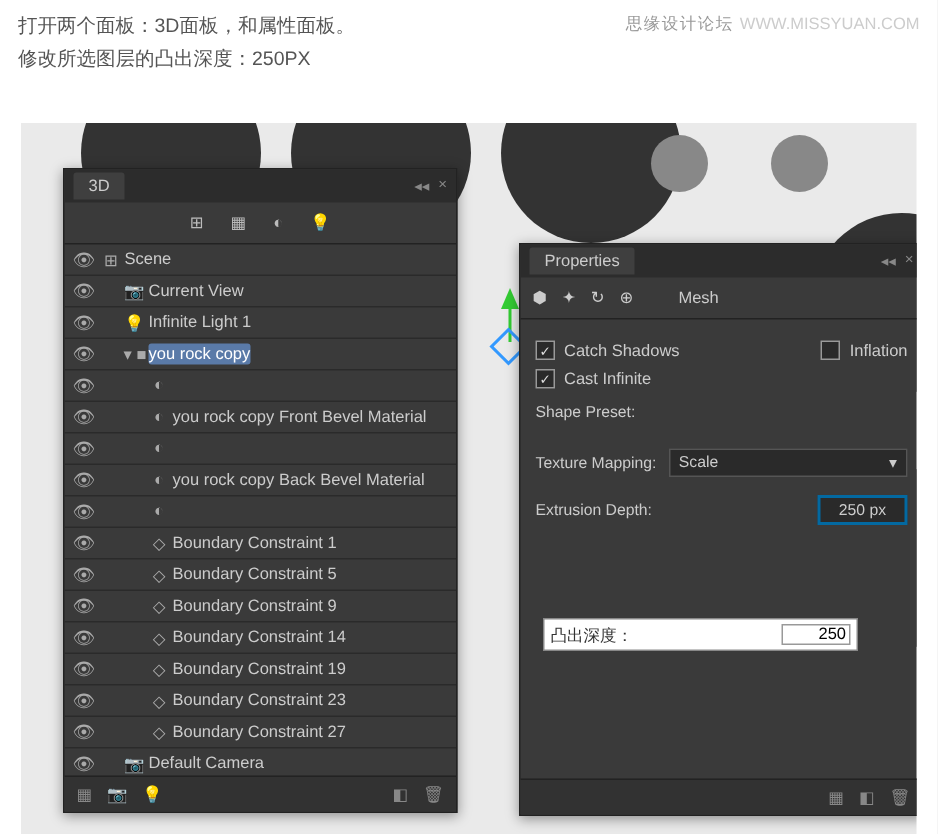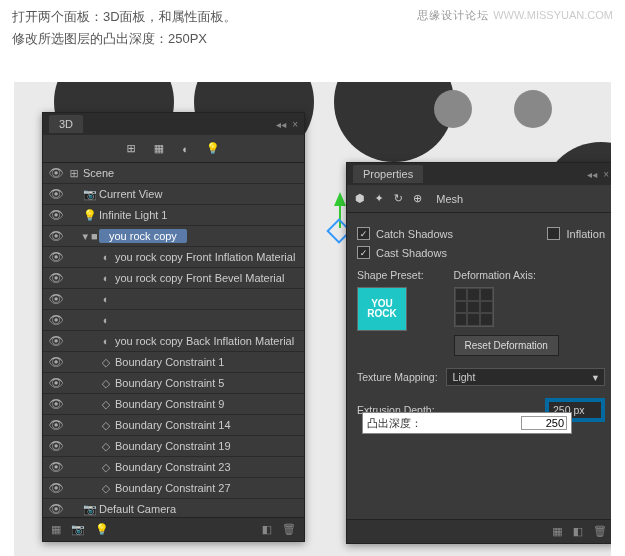--- a/index.html
+++ b/index.html
@@ -16,44 +16,44 @@
 .circle.grey{background:#888;width:38px;height:38px}
 .panel{position:absolute;background:#3a3a3a;color:#ccc;font-size:11px;border:1px solid #222;box-shadow:0 2px 8px rgba(0,0,0,.4)}
 .panel-3d{top:30px;left:28px;width:263px;height:430px}
 .tabbar{height:22px;background:#2c2c2c;display:flex;align-items:center;padding:0 6px}
 .tab{background:#3f3f3f;padding:3px 10px;font-size:11px;border-radius:2px 2px 0 0}
 .tabbar .controls{margin-left:auto;display:flex;gap:6px;font-size:10px;color:#888}
 .toolbar{height:28px;display:flex;align-items:center;justify-content:center;gap:18px;border-bottom:1px solid #222}
 .toolbar span{color:#bbb;cursor:pointer}
 .tree{max-height:358px;overflow:auto}
 .row{display:flex;align-items:center;height:21px;border-bottom:1px solid #2a2a2a;padding-left:4px}
-.row.selected .label{background:#5a7aa8;color:#fff;padding:1px 10px;border-radius:2px}
+.row.selected .label{background:#5a7aa8;color:#fff;padding:1px 0;border-radius:2px}
 .eye{width:18px;text-align:center;color:#aaa;font-size:12px}
 .spacer{display:inline-block}
 .icon-cell{width:18px;text-align:center;font-size:11px;color:#aaa}
 .label{color:#ccc;font-size:11px;white-space:nowrap}
 .bottombar{position:absolute;bottom:0;left:0;right:0;height:24px;background:#323232;border-top:1px solid #222;display:flex;align-items:center;gap:10px;padding:0 8px;color:#888;font-size:11px}
 .panel-props{top:80px;left:332px;width:270px;height:382px}
 .prop-toolbar{height:28px;display:flex;align-items:center;gap:10px;padding:0 8px;border-bottom:1px solid #222}
 .prop-toolbar span{cursor:pointer;color:#ccc}
-.prop-toolbar .mesh{margin-left:4px}
+.prop-toolbar .mesh{margin-left:20px}
 .prop-body{padding:8px 10px}
 .check-row{display:flex;align-items:center;gap:6px;margin:6px 0;font-size:11px}
 .check{width:13px;height:13px;border:1px solid #999;background:#2a2a2a;display:flex;align-items:center;justify-content:center;font-size:9px;color:#ddd}
 .invisible-check{margin-left:auto;display:flex;align-items:center;gap:6px}
 .section{margin-top:10px}
 .section-label{font-size:10.5px;color:#ccc;margin-bottom:6px}
 .preset-row{display:flex;gap:30px;align-items:flex-start}
 .preset-box{width:50px;height:44px;background:#1ec6c6;border:1px solid #666;display:flex;align-items:center;justify-content:center;font-size:10px;font-weight:bold;color:#fff;text-align:center;line-height:1}
 .axis-box{width:40px;height:40px;background:#2a2a2a;border:1px solid #555;display:grid;grid-template-columns:repeat(3,1fr);grid-template-rows:repeat(3,1fr)}
 .axis-box div{border:1px solid #444}
 .btn{background:#4a4a4a;border:1px solid #222;color:#ddd;font-size:10px;padding:4px 10px;cursor:pointer}
 .field-row{display:flex;align-items:center;gap:8px;margin-top:12px;font-size:10.5px}
 .select{flex:1;background:#2a2a2a;border:1px solid #555;padding:2px 6px;color:#ccc;display:flex;justify-content:space-between}
-.num-input{width:60px;background:#2a2a2a;border:4px solid #0369a1;padding:2px 4px;color:#ccc;text-align:left}
+.num-input{width:60px;background:#2a2a2a;border:2px solid #0369a1;padding:2px 4px;color:#ccc;text-align:center}
 .overlay-box{position:absolute;top:330px;left:348px;width:210px;height:22px;background:#fff;border:1px solid #888;display:flex;align-items:center;font-size:11px;padding:0 4px}
 .overlay-box .ov-label{color:#333}
 .overlay-box .ov-input{margin-left:auto;width:46px;border:1px solid #999;text-align:right;padding:0 2px;font-size:11px}
 .gizmo{position:absolute;top:110px;left:306px;width:40px;height:50px}
 .gizmo .arrow-up{position:absolute;left:14px;top:0;width:0;height:0;border-left:6px solid transparent;border-right:6px solid transparent;border-bottom:14px solid #3c3}
 .gizmo .line{position:absolute;left:19px;top:12px;width:2px;height:24px;background:#3c3}
 .gizmo .box{position:absolute;left:10px;top:30px;width:18px;height:18px;border:2px solid #39f;transform:rotate(45deg)}
 </style>
 </head>
 <body>
@@ -119,43 +119,42 @@
           <div class="row selected">
             <span class="eye">👁</span>
             <span class="spacer" style="width:16px"></span>
             <span class="icon-cell">▾ ■</span>
             <span class="label">you rock copy</span>
           </div>
           <div class="row">
             <span class="eye">👁</span>
             <span class="spacer" style="width:32px"></span>
             <span class="icon-cell">◐</span>
-            <span class="label">you rock copy Front Inflation Material</span>
           </div>
           <div class="row">
             <span class="eye">👁</span>
             <span class="spacer" style="width:32px"></span>
             <span class="icon-cell">◐</span>
             <span class="label">you rock copy Front Bevel Material</span>
           </div>
           <div class="row">
             <span class="eye">👁</span>
             <span class="spacer" style="width:32px"></span>
             <span class="icon-cell">◐</span>
           </div>
           <div class="row">
             <span class="eye">👁</span>
             <span class="spacer" style="width:32px"></span>
             <span class="icon-cell">◐</span>
-          </div>
-          <div class="row">
-            <span class="eye">👁</span>
-            <span class="spacer" style="width:32px"></span>
-            <span class="icon-cell">◐</span>
-            <span class="label">you rock copy Back Inflation Material</span>
+            <span class="label">you rock copy Back Bevel Material</span>
+          </div>
+          <div class="row">
+            <span class="eye">👁</span>
+            <span class="spacer" style="width:32px"></span>
+            <span class="icon-cell">◐</span>
           </div>
           <div class="row">
             <span class="eye">👁</span>
             <span class="spacer" style="width:32px"></span>
             <span class="icon-cell">◇</span>
             <span class="label">Boundary Constraint 1</span>
           </div>
           <div class="row">
             <span class="eye">👁</span>
             <span class="spacer" style="width:32px"></span>
@@ -228,49 +227,33 @@
       <div class="check-row">
         <div class="check">✓</div>
         <span>Catch Shadows</span>
         <div class="invisible-check">
           <div class="check"></div>
           <span>Inflation</span>
         </div>
       </div>
       <div class="check-row">
         <div class="check">✓</div>
-        <span>Cast Shadows</span>
+        <span>Cast Infinite</span>
       </div>
 
       <div class="section preset-row">
         <div>
           <div class="section-label">Shape Preset:</div>
-          <div class="preset-box">YOU ROCK</div>
-        </div>
-        <div>
-          <div class="section-label">Deformation Axis:</div>
-          <div class="axis-box">
-            <div></div>
-              <div></div>
-              <div></div>
-              <div></div>
-              <div></div>
-              <div></div>
-              <div></div>
-              <div></div>
-              <div></div>
-          </div>
-          <button class="btn" style="margin-top:8px">Reset Deformation</button>
         </div>
       </div>
 
       <div class="field-row">
         <span>Texture Mapping:</span>
         <div class="select">
-          <span>Light</span>
+          <span>Scale</span>
             <span>▾</span>
         </div>
       </div>
 
       <div class="field-row">
         <span>Extrusion Depth:</span>
         <div style="flex:1"></div>
         <div class="num-input">250 px</div>
       </div>
 

